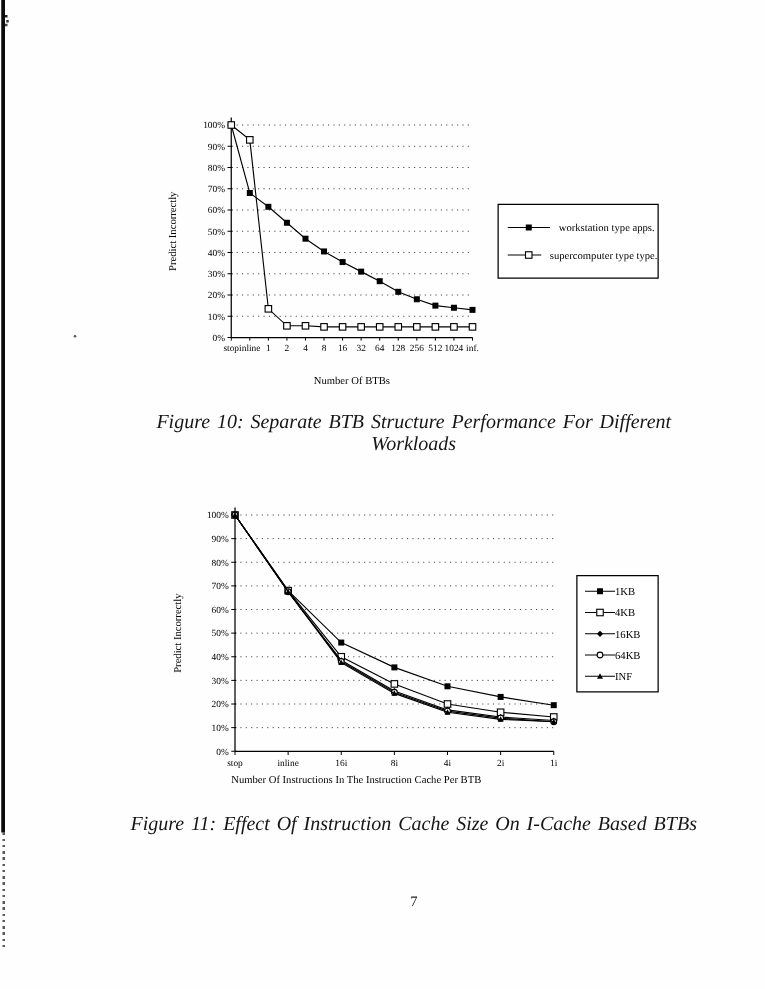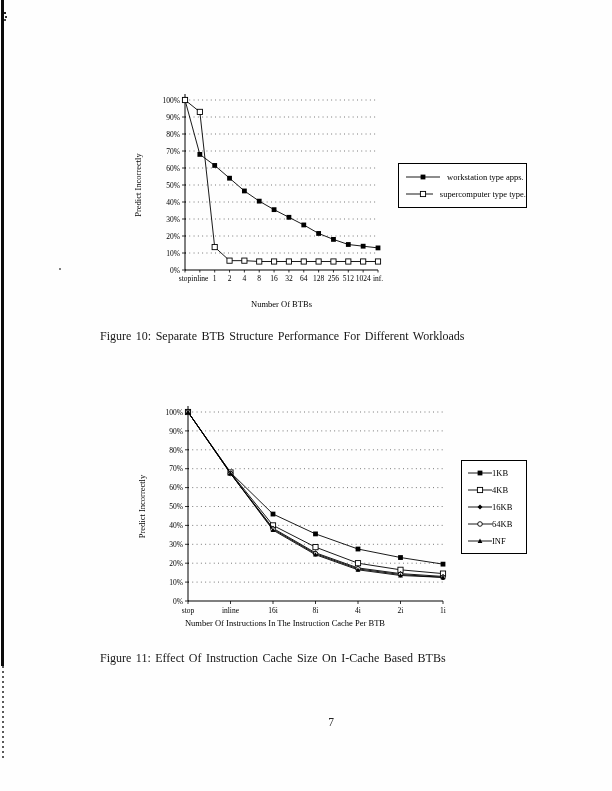--- a/index.html
+++ b/index.html
@@ -22,28 +22,28 @@
   
   svg.chart text{fill:#000;font-family:"Liberation Serif","DejaVu Serif",serif;}
   
   .legend{
     border:1px solid #000;background:#fff;
     display:flex;flex-direction:column;justify-content:space-evenly;
     box-sizing:border-box;
   }
   .legend-row{display:flex;align-items:center;}
   .legend-row span{font-size:8.5px;color:#000;white-space:nowrap;}
-  .legend0{left:398px;top:163px;width:129px;height:45px;padding-left:7px;}
+  .legend0{left:398px;top:163px;width:129px;height:60px;padding-left:7px;}
   .legend0 .legend-row span{margin-left:7px;}
   .legend1{left:461px;top:460px;width:66px;height:94px;padding-left:6px;}
   .legend1 .legend-row span{margin-left:0;}
   
   .caption{
-    left:100px;width:462px;text-align:left;
-    font-size:12px;color:#161616;word-spacing:1.5px;
+    left:100px;width:462px;text-align:center;
+    font-size:16px;color:#161616;word-spacing:1.5px;font-style:italic;
   }
   .caption-fig10{top:329px;}
   .caption-fig11{top:651px;}
   .page-number{left:100px;top:716px;width:462px;text-align:center;font-size:11.5px;color:#222;}
 </style>
 </head>
 <body>
 
 <div>
 

